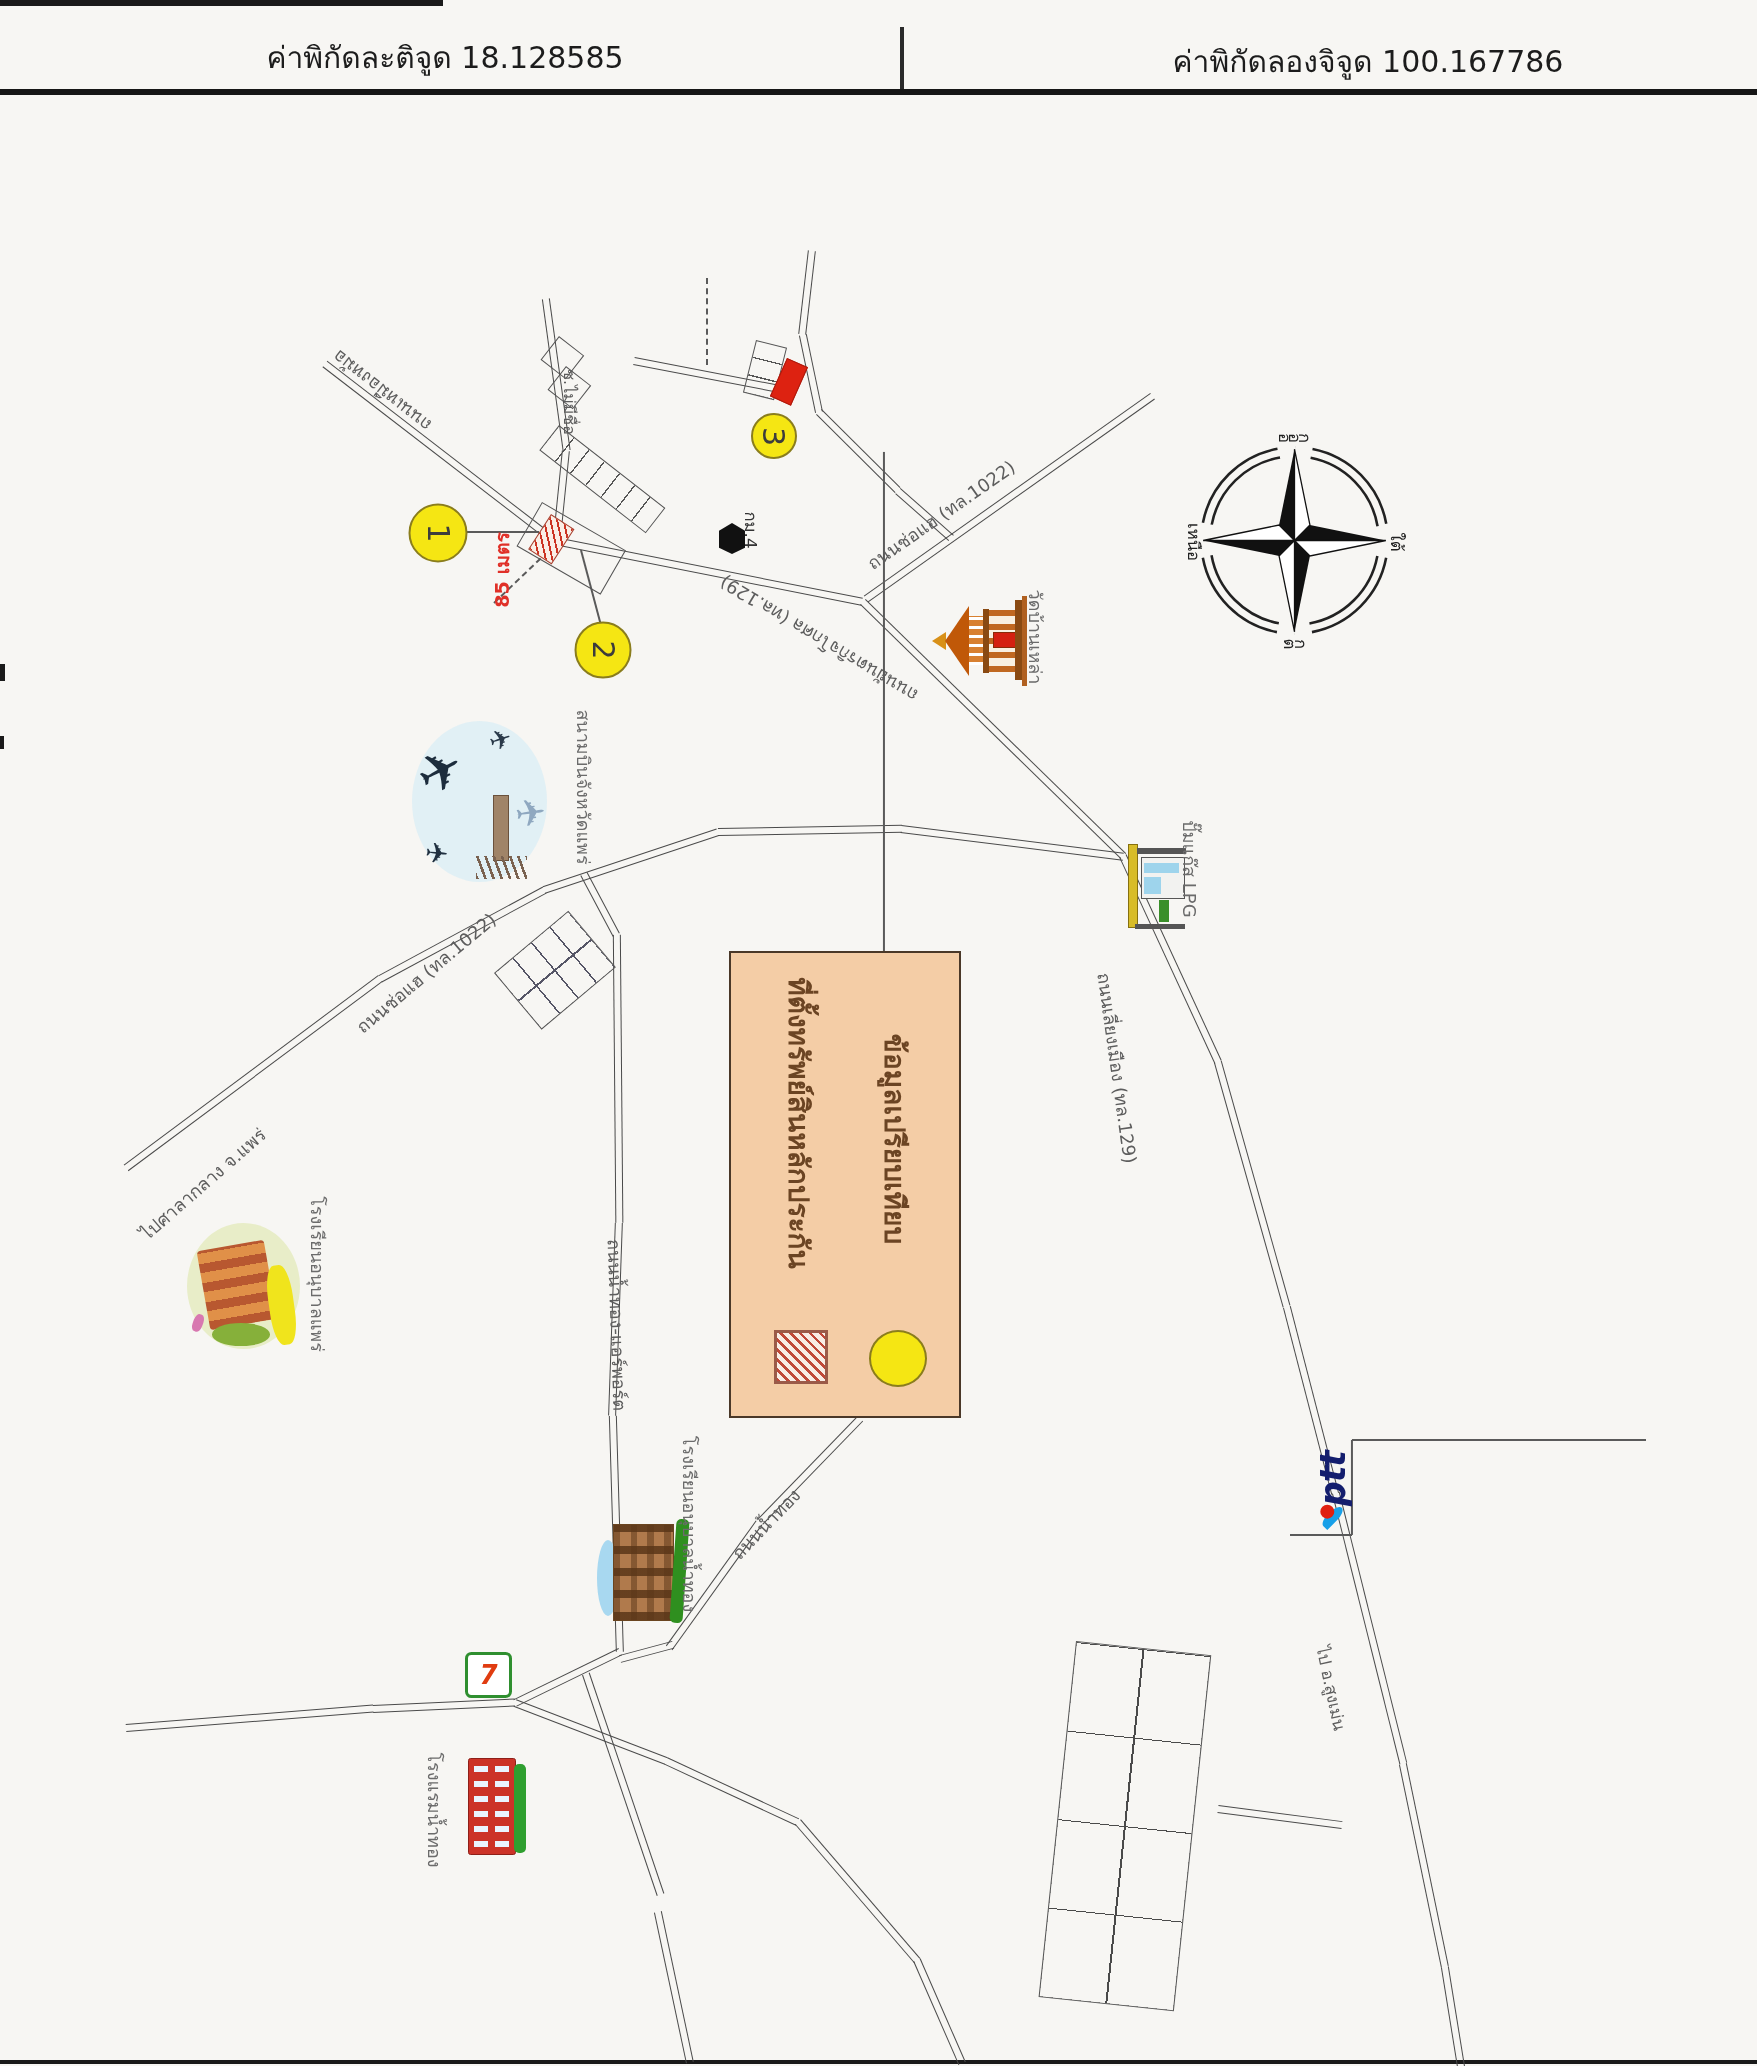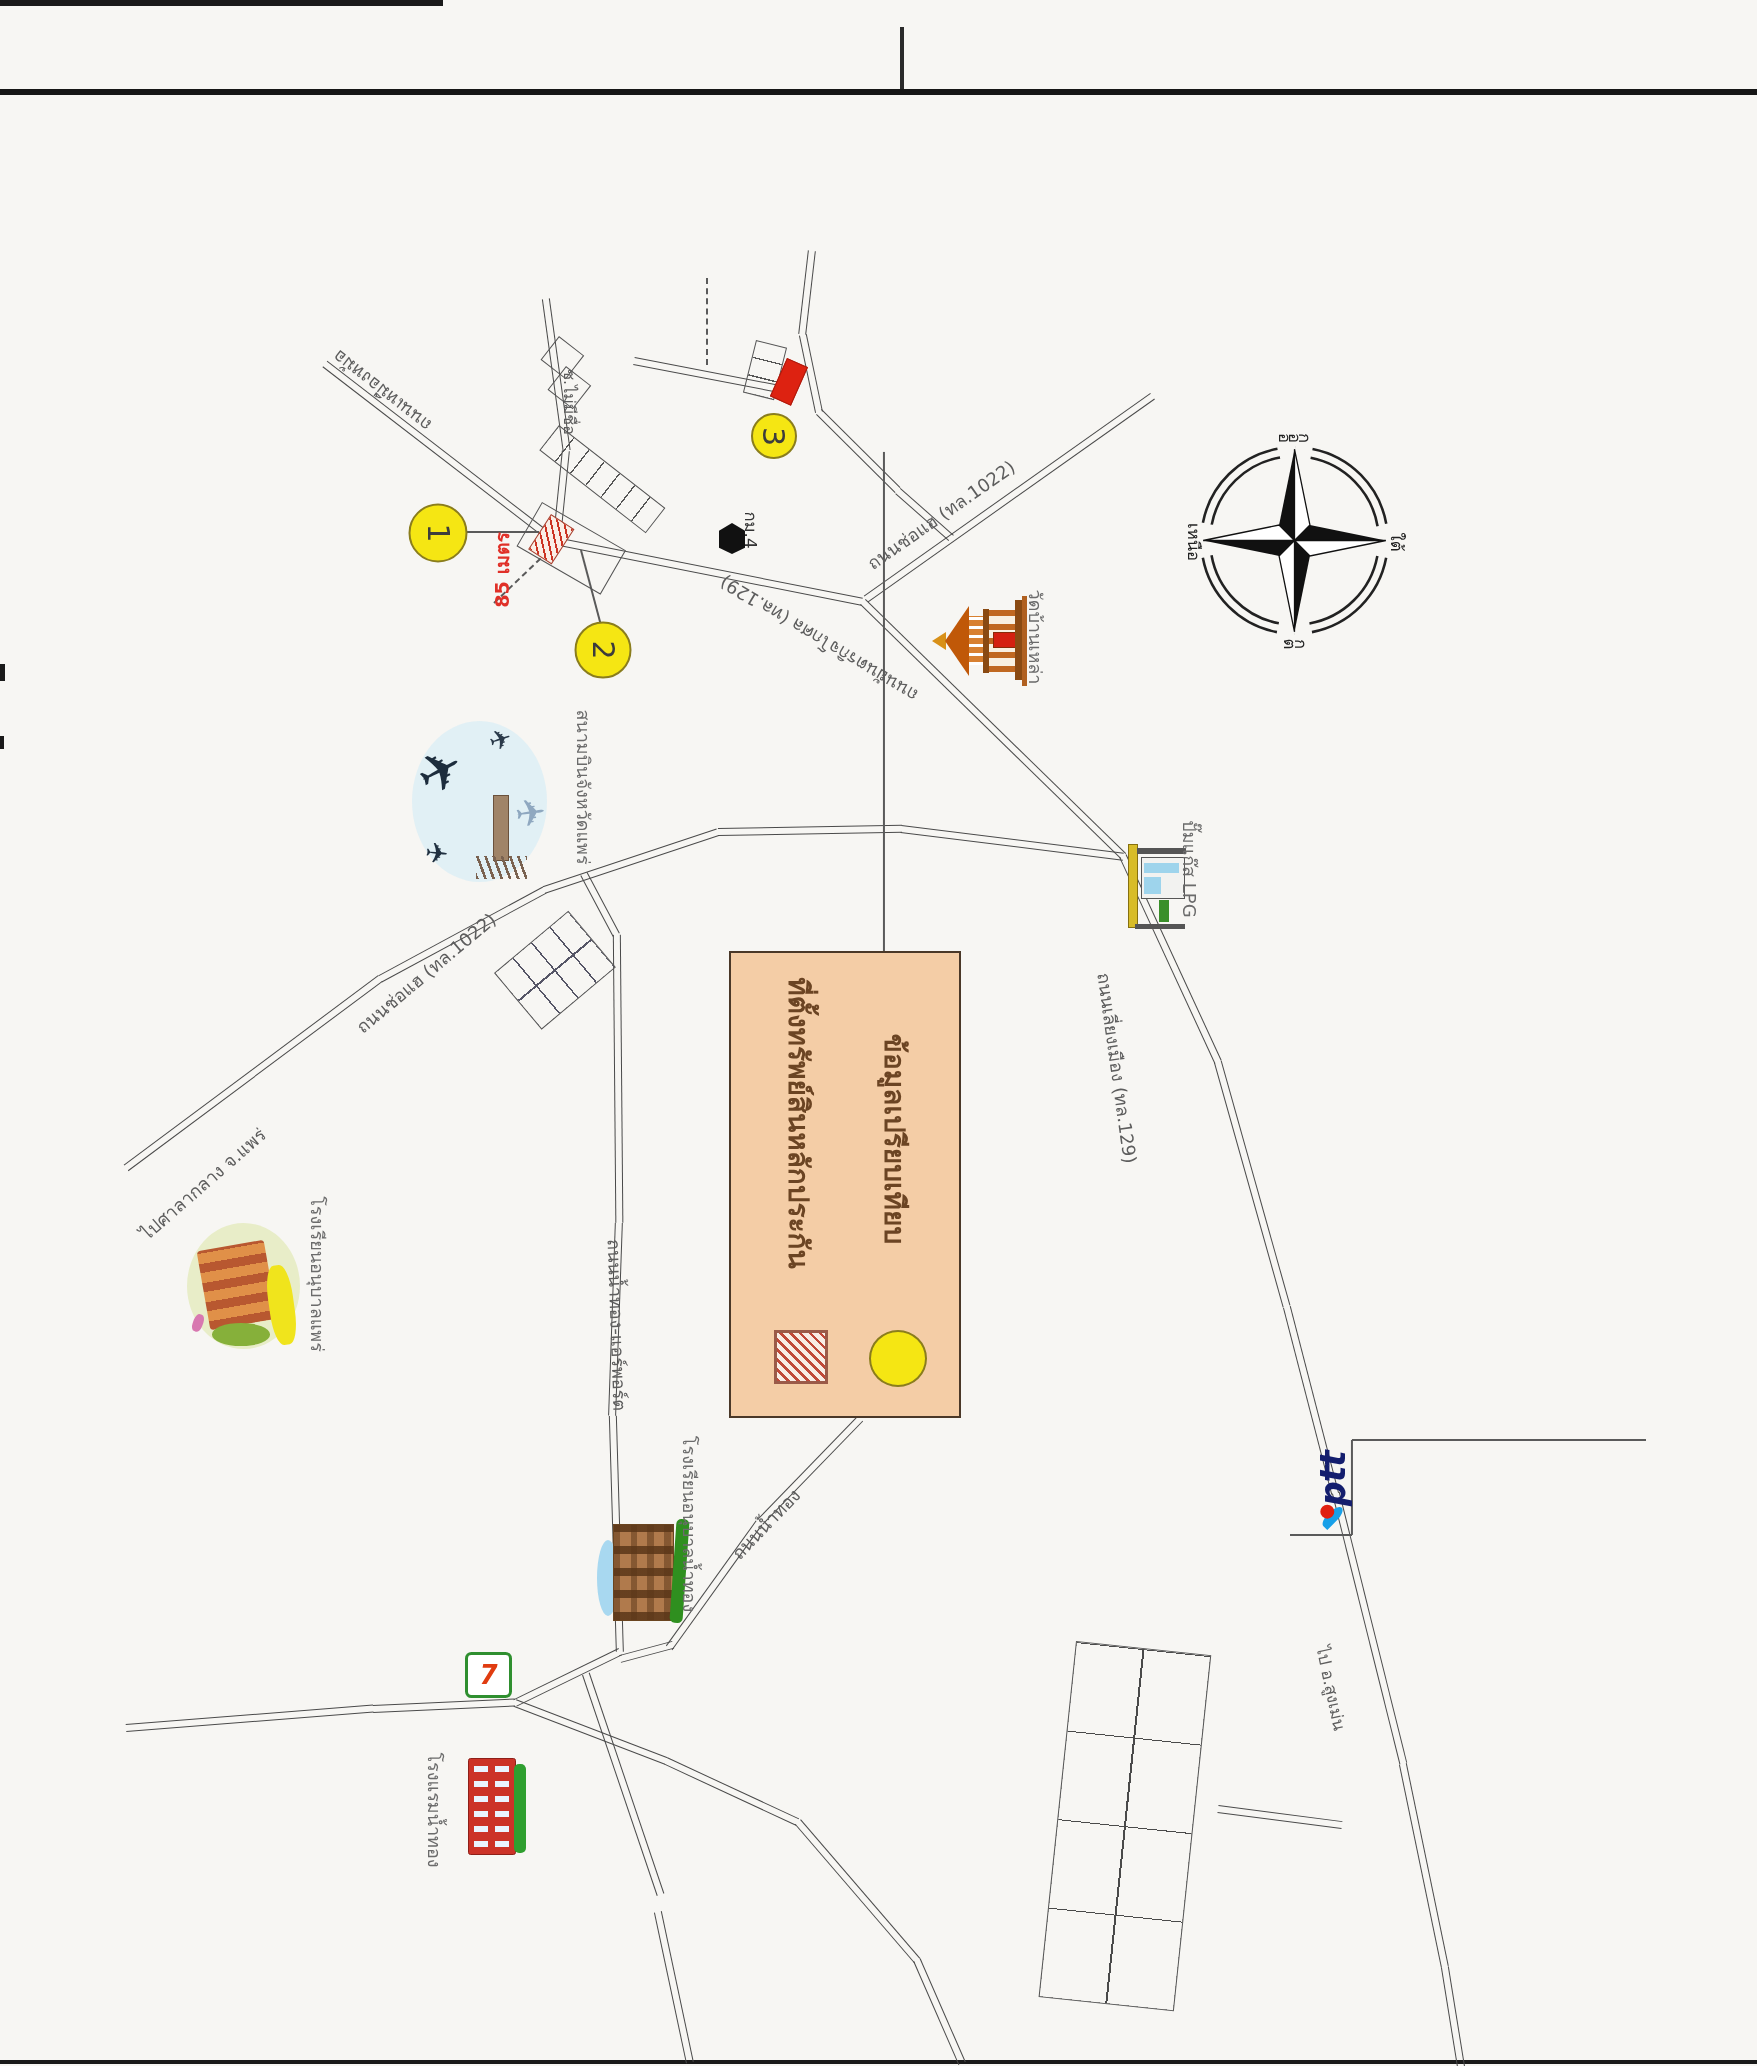--- a/index.html
+++ b/index.html
@@ -34,20 +34,22 @@
 </head>
 <body>
 
 <div id="page">
 
   <div class="scan" style="left:0;top:0;width:443px;height:5.8px;"></div>
   <div class="scan" style="left:0;top:2060px;width:1757px;height:3.9px;"></div>
   <div class="scan" style="left:0;top:664px;width:4.5px;height:16.7px;"></div>
   <div class="scan" style="left:0;top:736px;width:3.9px;height:13px;"></div>
 
+  <div class="hdr-text" style="left:445px;top:57px;">ค่าพิกัดละติจูด 18.128585</div>
+  <div class="hdr-text" style="left:1368px;top:61px;">ค่าพิกัดลองจิจูด 100.167786</div>
   <div class="abs" style="left:900px;top:27px;width:3.9px;height:62px;background:#2a2a2a;"></div>
   <div class="abs" style="left:0;top:89px;width:1757px;height:5.8px;background:#161616;"></div>
 
   <div class="rd" style="left:325px;top:360px;width:291px;--a:37.6deg"></div>
   <div class="rd" style="left:555px;top:537px;width:313px;--a:11.2deg"></div>
   <div class="rd" style="left:863px;top:598px;width:364px;--a:44.3deg"></div>
   <div class="rd" style="left:1123px;top:852px;width:227px;--a:65.2deg"></div>
   <div class="rd" style="left:1218px;top:1058px;width:254px;--a:74.3deg"></div>
   <div class="rd" style="left:1287px;top:1303px;width:193px;--a:75.5deg"></div>
   <div class="rd" style="left:1336px;top:1489px;width:279px;--a:76deg"></div>

